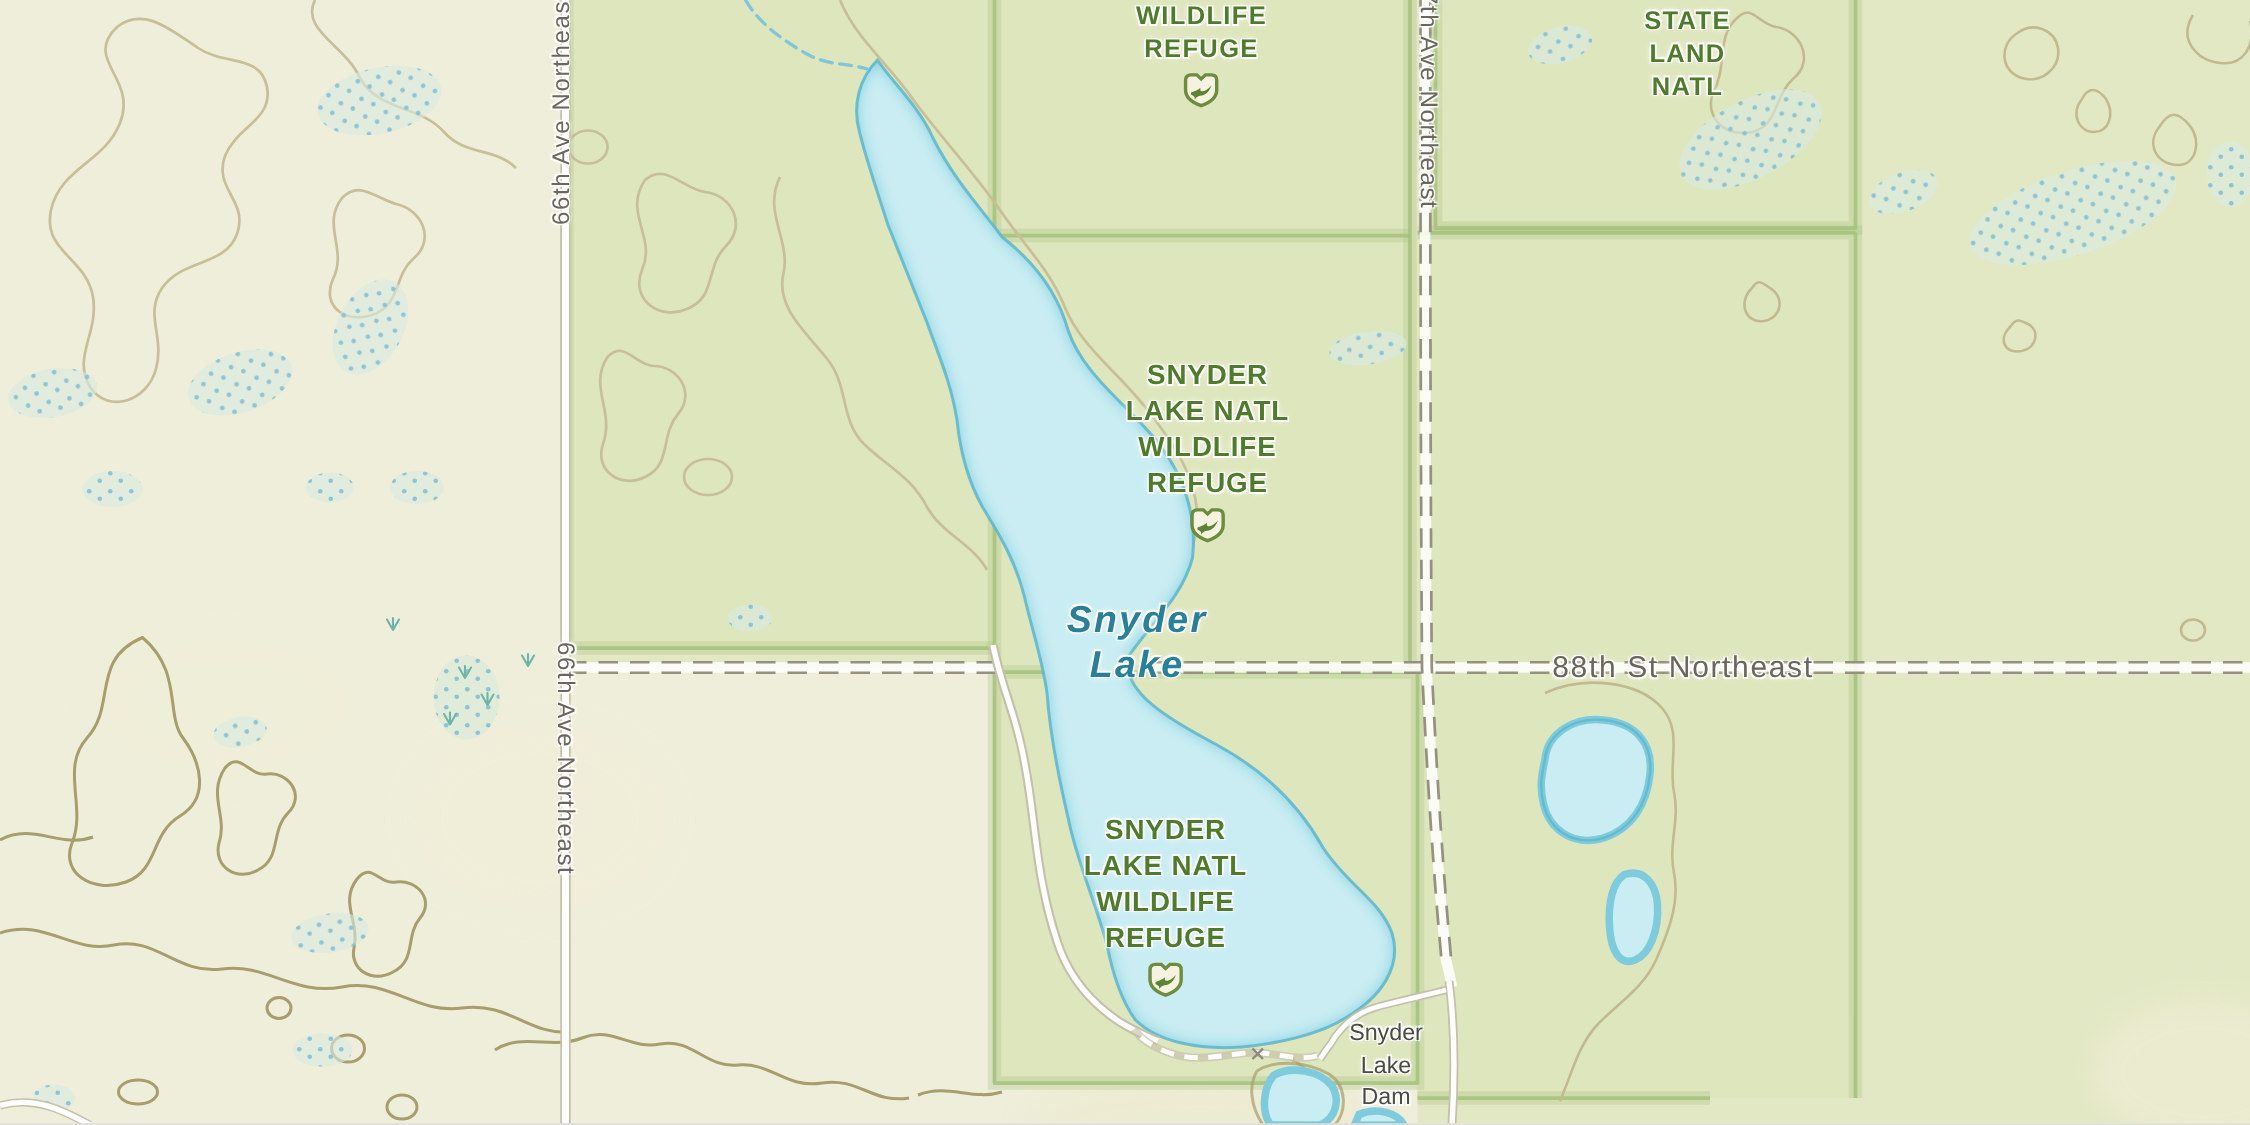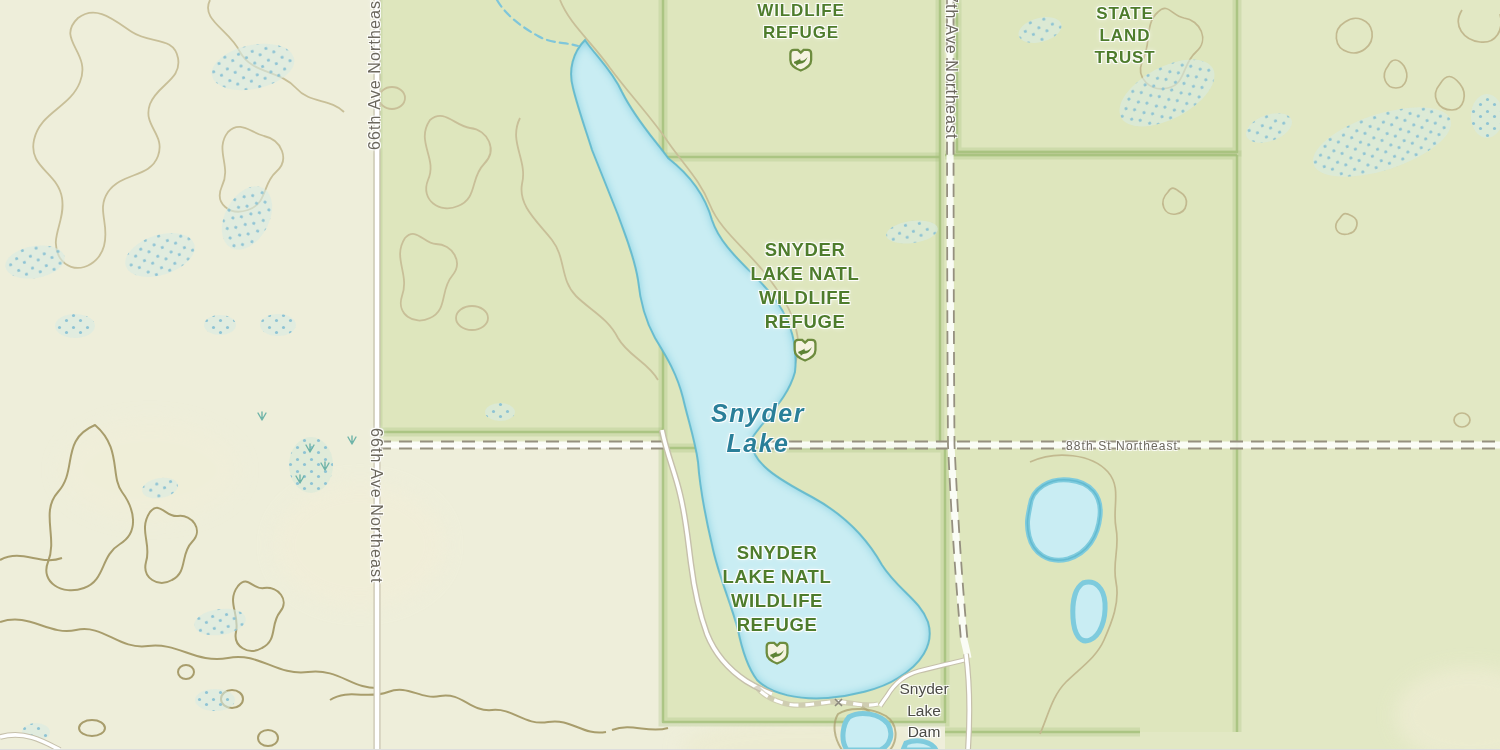--- a/index.html
+++ b/index.html
@@ -42,21 +42,21 @@
         -1px 1px 0 rgba(255,255,255,.85),1px 1px 0 rgba(255,255,255,.85),0 0 5px rgba(255,255,255,.9);}
   .protected-lbl{transform:translateX(-50%);text-align:center;
     color:var(--refuge-label);font-weight:bold;font-size:18.5px;line-height:24px;letter-spacing:.6px;}
   .protected-lbl.small{font-size:17px;line-height:22px;letter-spacing:.9px;}
   .badge{display:inline-block;margin-top:4px;}
   .lake-lbl{transform:translateX(-50%);text-align:center;color:var(--water-label);
     font-style:italic;font-size:25px;line-height:30px;font-weight:bold;letter-spacing:1.5px;}
   .poi-lbl{transform:translateX(-50%);text-align:center;color:var(--poi-label);
     font-size:15.5px;line-height:21.5px;}
   .road-lbl{color:var(--road-label);font-size:16px;letter-spacing:1.1px;}
-  .road-h{transform:translate(-50%,-50%);font-size:12px;}
+  .road-h{transform:translate(-50%,-50%);font-size:20px;}
   .rot-ccw{transform:rotate(-90deg);transform-origin:top left;}
   .rot-cw{transform:rotate(90deg);transform-origin:top left;}
 </style>
 </head>
 <body>
 
 <div class="stage">
 
   <svg class="basemap" width="1500" height="750" viewBox="0 0 1500 750">
     <defs>
@@ -347,21 +347,21 @@
     <div>WILDLIFE</div>
     <div>REFUGE</div>
     <svg class="badge" width="27" height="25" viewBox="0 0 26 24">
         <use href="#shield-sym"></use>
       </svg>
   </div>
 
   <div class="lbl protected-lbl small halo" style="left:1093px;top:3px;margin-left:32px;">
     <div>STATE</div>
     <div>LAND</div>
-    <div>TRUST</div>
+    <div>NATL</div>
   </div>
 
   <div class="lbl lake-lbl halo" style="left:758px;top:398px;">
     <div>Snyder</div>
     <div>Lake</div>
   </div>
 
   <div class="lbl poi-lbl halo" style="left:924px;top:678px;">
     <div>Snyder</div>
     <div>Lake</div>

